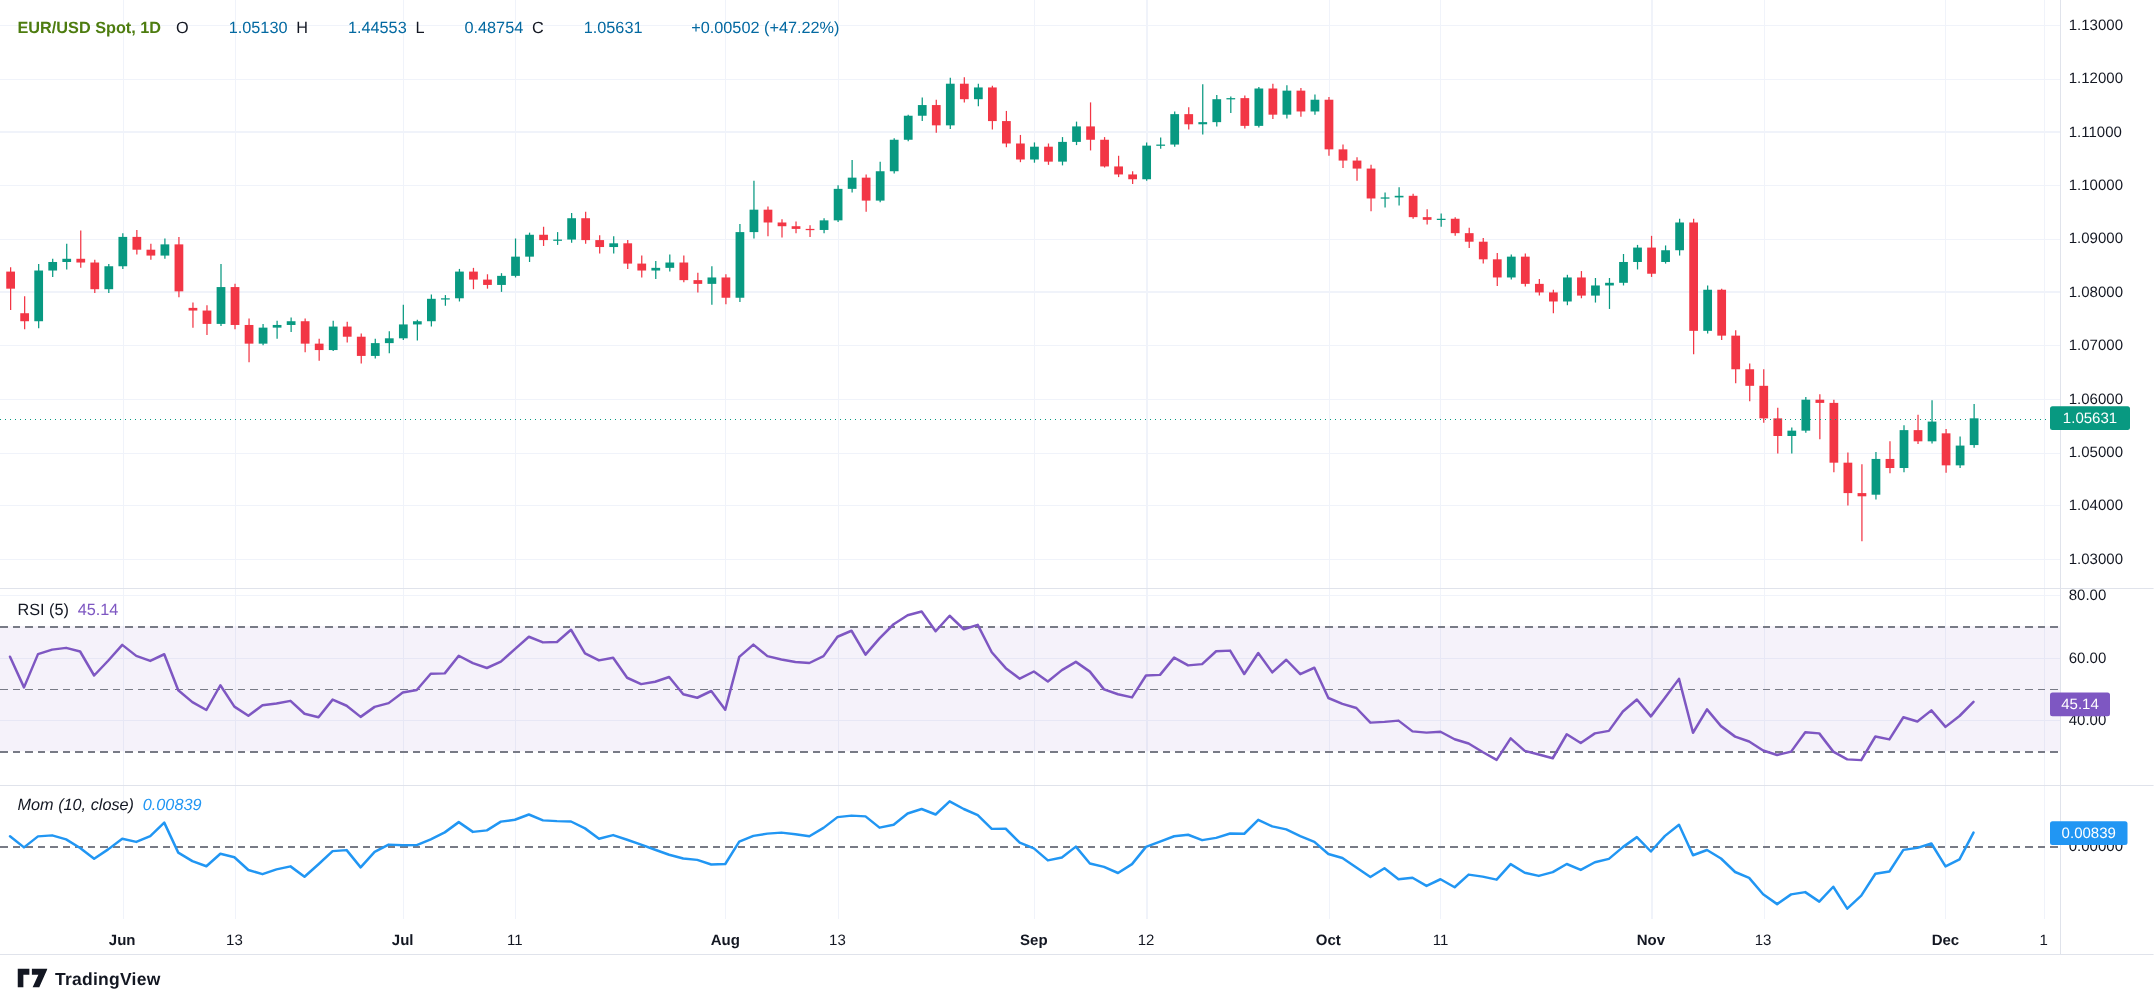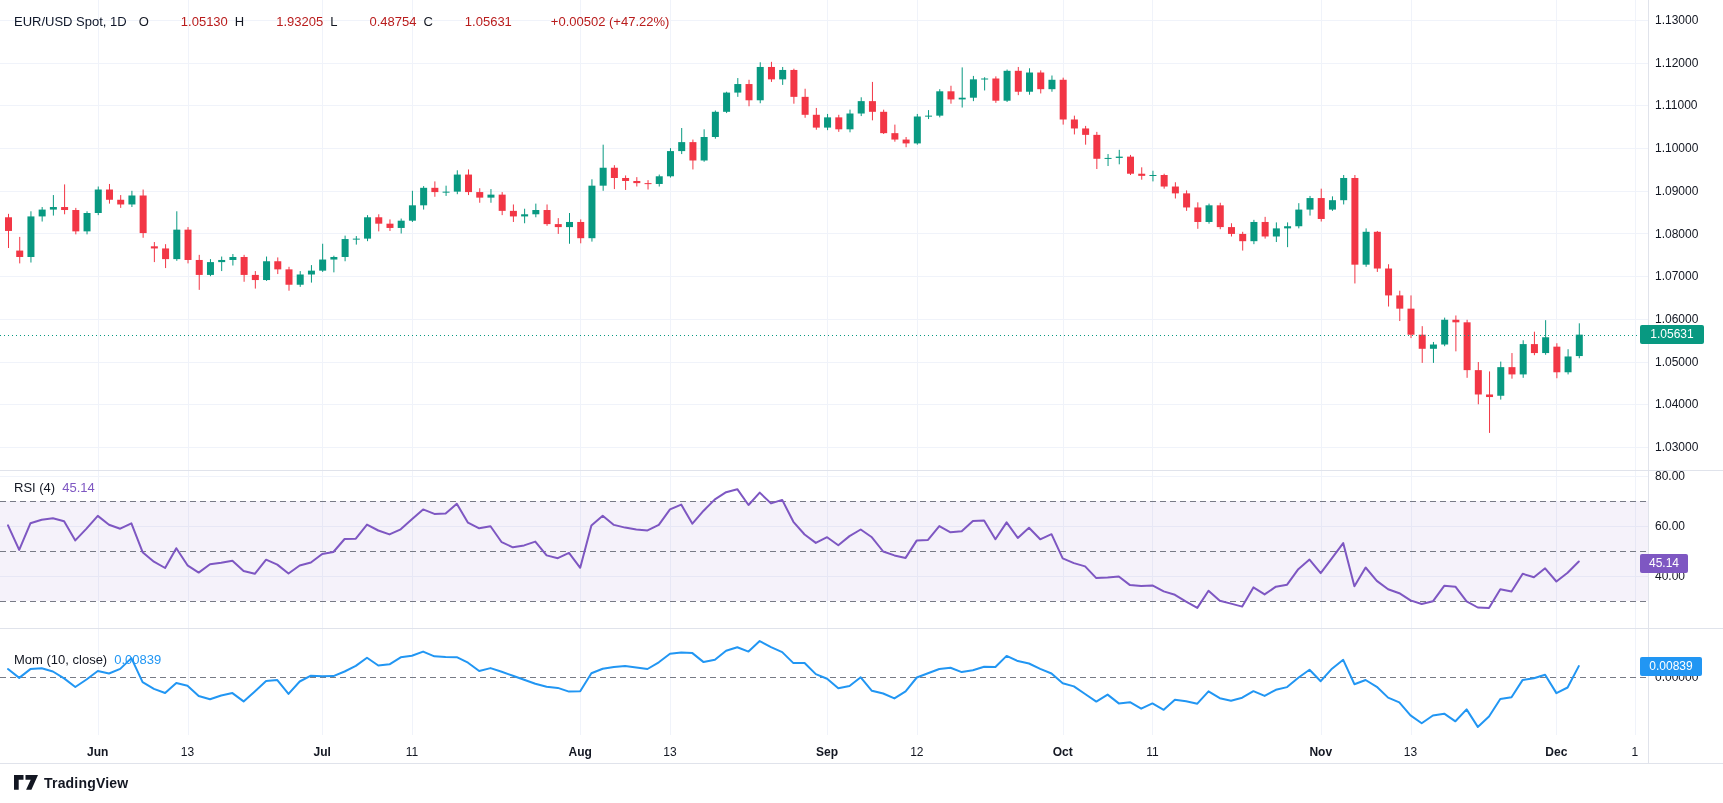--- a/index.html
+++ b/index.html
@@ -1,23 +1,23 @@
 <!DOCTYPE html>
 <html><head>
 <meta charset="utf-8">
 <style>
   html,body{margin:0;padding:0;background:#ffffff;}
   .root{position:relative;width:1723px;height:803px;background:#ffffff;overflow:hidden;
         font-family:"Liberation Sans","DejaVu Sans",sans-serif;color:#131722;}
   #chart-svg{position:absolute;left:0;top:0;}
   .legend{position:absolute;display:flex;align-items:center;gap:7px;font-size:13px;
           line-height:15px;white-space:nowrap;z-index:5;}
-  .legend .sym{font-weight:400;color:#0f172a;margin-right:5px;}
+  .legend .sym{font-weight:700;color:#4d7c0f;margin-right:5px;}
   .legend .lbl{color:#131722;}
-  .legend .grn{color:#b91c1c;padding-left:32px;}
+  .legend .grn{color:#0369a1;padding-left:32px;}
   .legend .pur{color:#7E57C2;}
   .legend .blu{color:#2196F3;}
   .pair{white-space:nowrap;}
   .badge{position:absolute;left:1640px;height:19px;line-height:19px;border-radius:2px;
          color:#ffffff;font-size:12px;text-align:center;z-index:6;}
   .badge.price{width:64px;background:#089981;}
   .badge.rsi{width:48px;background:#7E57C2;}
   .badge.mom{width:62px;background:#2196F3;}
   .axis-strip{position:absolute;top:0;left:1648px;width:75px;height:763px;z-index:4;}
   .time-strip{position:absolute;left:0;top:735px;width:1648px;height:28px;z-index:4;}
@@ -389,32 +389,32 @@
       <text x="1152.44" y="756" fill="#131722" font-size="12" text-anchor="middle" font-weight="400">11</text>
       <text x="1320.74" y="756" fill="#131722" font-size="12" text-anchor="middle" font-weight="700">Nov</text>
       <text x="1410.5" y="756" fill="#131722" font-size="12" text-anchor="middle" font-weight="400">13</text>
       <text x="1556.3600000000001" y="756" fill="#131722" font-size="12" text-anchor="middle" font-weight="700">Dec</text>
       <text x="1634.9" y="756" fill="#131722" font-size="12" text-anchor="middle" font-weight="400">1</text>
     </svg>
 
   <div class="legend" style="left:14px;top:14px;">
     <span class="sym">EUR/USD Spot, 1D</span>
     <span class="pair"><span class="lbl">O</span><span class="grn">1.05130</span></span>
-    <span class="pair"><span class="lbl">H</span><span class="grn">1.93205</span></span>
+    <span class="pair"><span class="lbl">H</span><span class="grn">1.44553</span></span>
     <span class="pair"><span class="lbl">L</span><span class="grn">0.48754</span></span>
     <span class="pair"><span class="lbl">C</span><span class="grn">1.05631</span></span>
     <span class="grn">+0.00502 (+47.22%)</span>
   </div>
 
   <div class="legend" style="left:14px;top:480px;">
-    <span class="lbl">RSI (4)</span>
+    <span class="lbl">RSI (5)</span>
     <span class="pur">45.14</span>
   </div>
 
-  <div class="legend" style="left:14px;top:652px;">
+  <div class="legend" style="left:14px;top:636px;font-style:italic;">
     <span class="lbl">Mom (10, close)</span>
     <span class="blu">0.00839</span>
   </div>
 
   <div class="badge price" id="price-badge" style="top: 325.156px;">1.05631</div>
   <div class="badge rsi" id="rsi-badge" style="top: 553.65px;">45.14</div>
   <div class="badge mom" id="mom-badge" style="top: 656.501px;">0.00839</div>
 
   <div class="axis-strip"></div>
   <div class="time-strip"></div>

